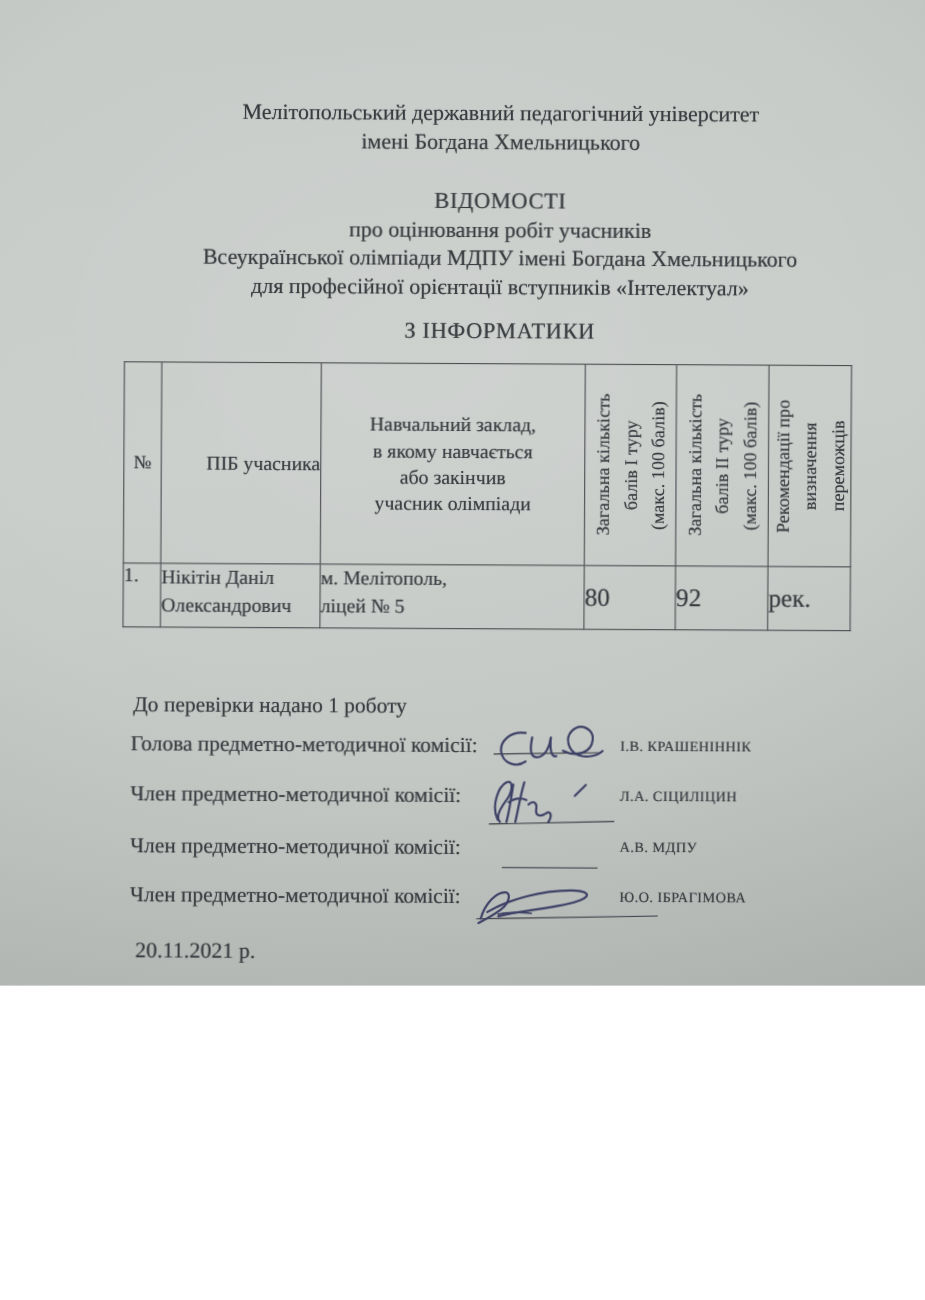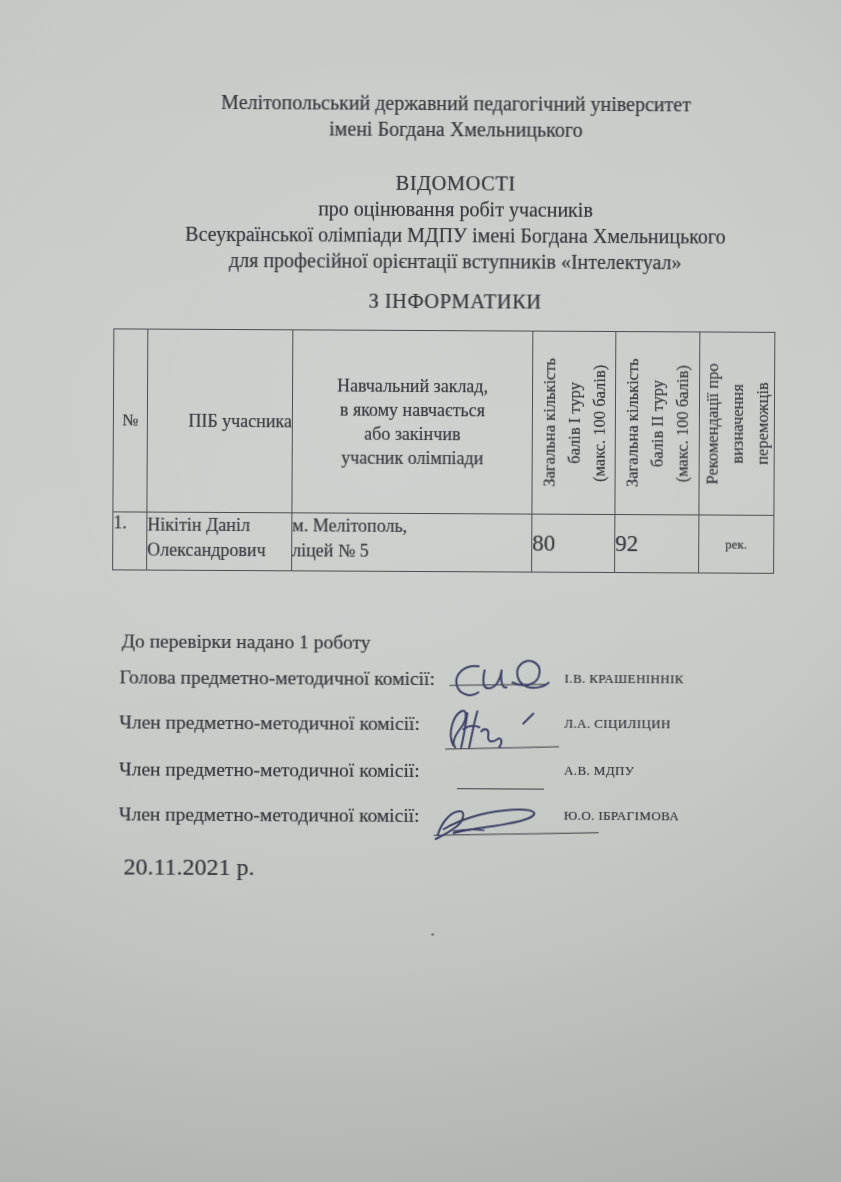--- a/index.html
+++ b/index.html
@@ -2,21 +2,21 @@
 <html lang="uk"><head>
 <meta charset="utf-8">
 <style>
   html,body { margin:0; padding:0; }
   body {
     width:841px; height:1182px;
     font-family:"Liberation Serif","DejaVu Serif",serif;
     overflow:hidden;
   }
   .photo {
-    position:relative; width:841px; height:1182px; overflow:hidden;
+    position:relative; width:841px; height:896px; overflow:hidden;
     background:
       radial-gradient(ellipse 120% 95% at 45% 35%, rgba(255,255,255,0.10) 0%, rgba(255,255,255,0.02) 45%, rgba(25,30,27,0.10) 92%),
       linear-gradient(173deg, #c6cac7 0%, #c9cdca 45%, #c2c6c3 78%, #b9bdba 100%);
   }
   .page {
     position:absolute; inset:0;
     transform:rotate(0.3deg);
     color:#383a3e;
     filter:blur(0.3px);
     text-shadow:0 0 0.8px rgba(55,58,62,0.55);
@@ -50,31 +50,31 @@
   .th-school-inner { white-space:pre-line; text-align:center; line-height:24px; }
   .vert {
     writing-mode:vertical-rl; transform:rotate(180deg);
     white-space:pre-line; text-align:center;
     height:174px; margin:4px auto; font-size:16.5px; line-height:25px;
   }
   td.d-num  { vertical-align:top; font-size:18px; padding:5px 0 0 7px; }
   td.d-name { vertical-align:top; font-size:18px; line-height:25px; padding:4px 0 0 8px;margin-top:20px; }
   td.d-school{ vertical-align:top; font-size:18px; line-height:25px; padding:4px 0 0 8px; }
   td.d-score { vertical-align:middle; font-size:23px; }
-  td.d-rec   { text-align:center; vertical-align:middle; font-size:13px; }
+  td.d-rec   { vertical-align:middle; font-size:23px; }
 
   
   .works-note { position:absolute; left:122px; top:632px; font-size:19.5px; }
   .sig-row { position:absolute; left:0; width:841px; height:44px; }
   .sig-role { position:absolute; left:120px; top:0; font-size:19.5px; }
   .sig-name { position:absolute; left:565px; top:2px; font-size:13px; letter-spacing:0.4px; }
   .sig-line { position:absolute; border-bottom:1.8px solid #3c3e44; }
   .sig-svg  { position:absolute; }
   .sig-svg path { fill:none; stroke:#3e4166; stroke-linecap:round; stroke-linejoin:round; }
-  .date-line { position:absolute; left:125px; top:855px; font-size:24px; }
+  .date-line { position:absolute; left:125px; top:855px; font-size:20px; }
   .speck { position:absolute; left:433px; top:933px; width:3px; height:3px; border-radius:50%; background:rgba(60,62,66,0.55); }
 </style>
 </head>
 <body>
 
 <div class="photo">
   <div class="page">
 
     <div class="header">
       <div class="h-line">Мелітопольський державний педагогічний університет</div>

